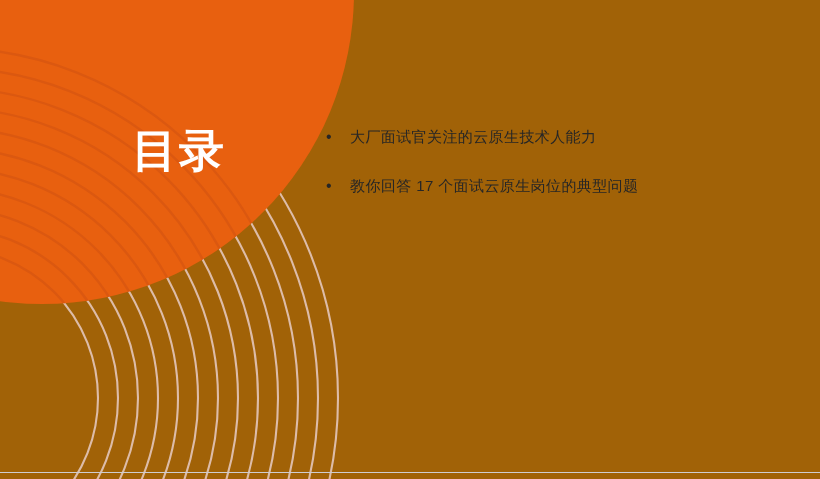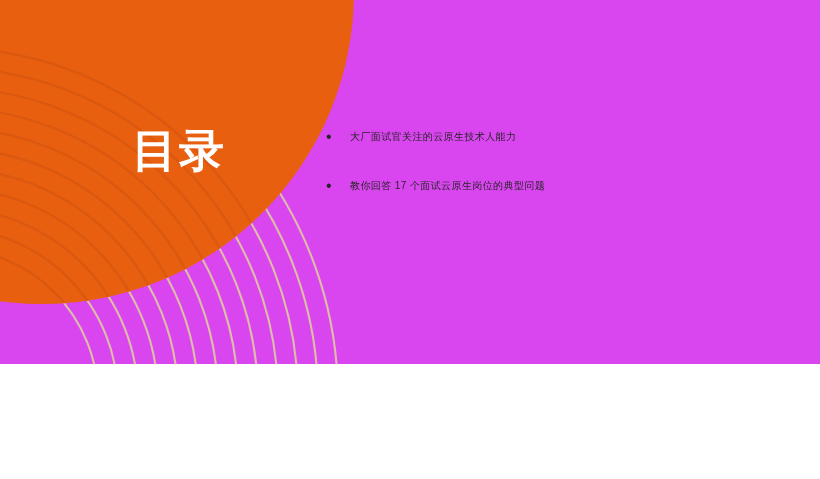--- a/index.html
+++ b/index.html
@@ -8,22 +8,22 @@
     padding: 0;
     background: #ffffff;
   }
   body {
     font-family: "Liberation Sans", "DejaVu Sans", sans-serif;
   }
 
   .slide {
     position: relative;
     width: 820px;
-    height: 364px;
-    background: #d946ef;
+    height: 479px;
+    background: #a16207;
     overflow: hidden;
   }
 
   
   .deco {
     position: absolute;
     left: 0;
     top: 0;
     width: 820px;
     height: 479px;
@@ -71,21 +71,21 @@
     flex: 0 0 auto;
     width: 24px;
     color: #262626;
     font-size: 16px;
     line-height: 24px;
     text-align: left;
   }
   .bullet-text {
     flex: 1 1 auto;
     color: #262626;
-    font-size: 10px;
+    font-size: 15px;
     line-height: 24px;
     letter-spacing: 0.4px;
     white-space: nowrap;
   }
 
   
   .footer-rule {
     position: absolute;
     left: 0;
     top: 472px;

